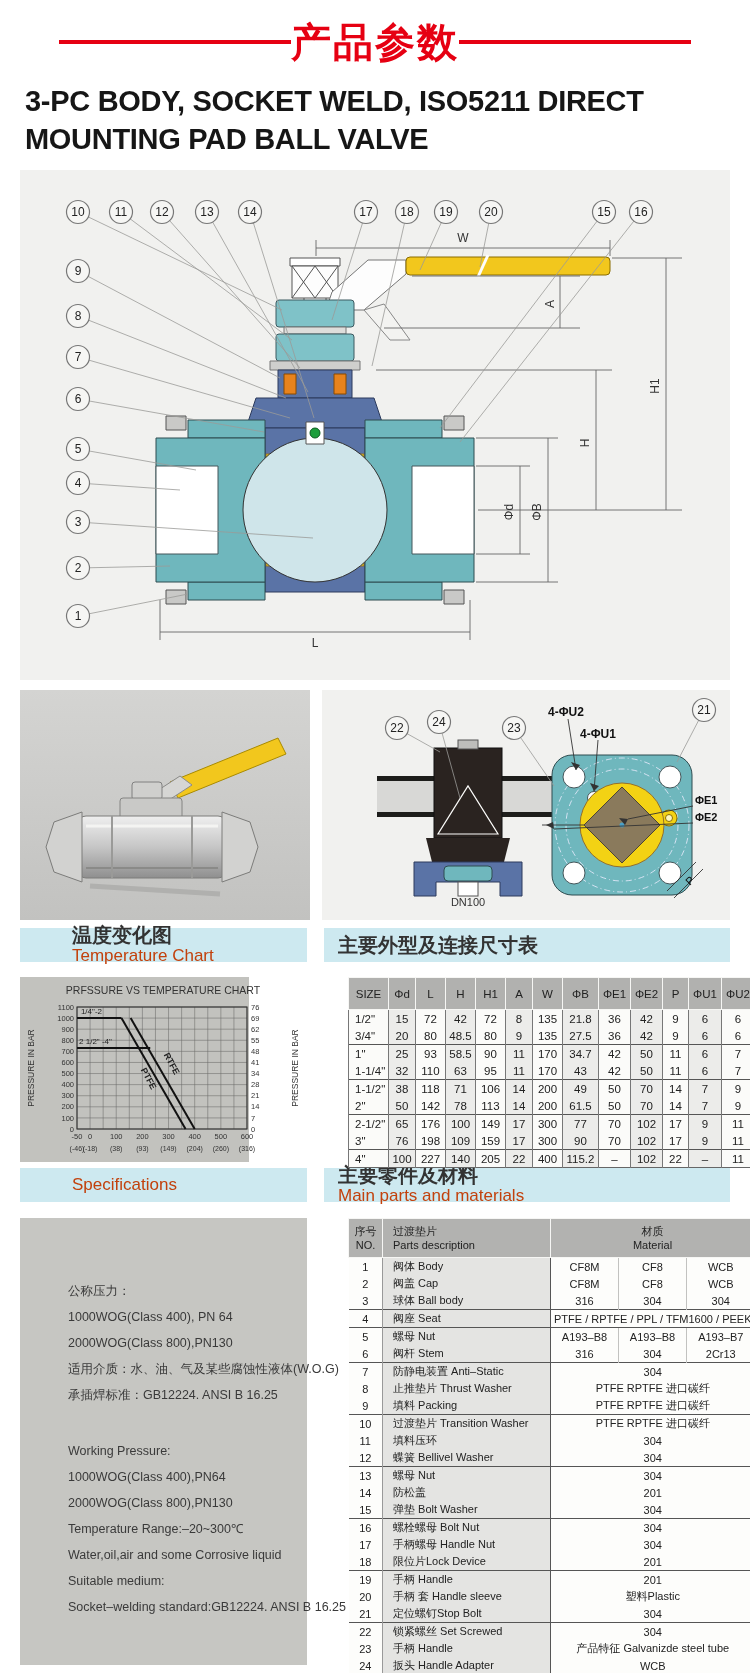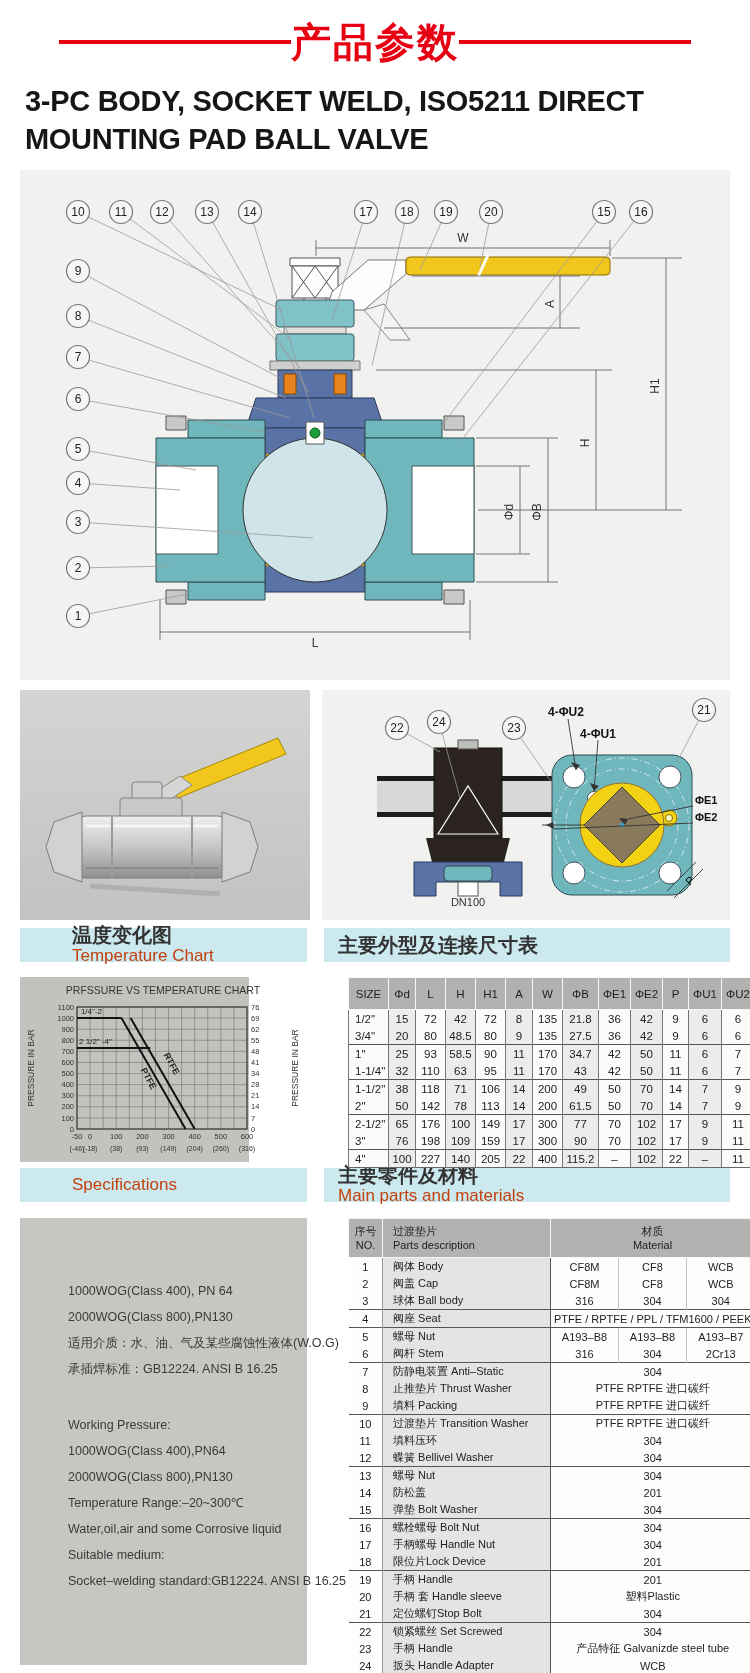--- a/index.html
+++ b/index.html
@@ -648,20 +648,21 @@
           <td>22</td>
           <td class="shade">–</td>
           <td>11</td>
         </tr>
       </tbody>
     </table>
 </div>
 
 <div class="abs spec-box">
   <div id="specs-zh">
+      <div class="spec-line">公称压力：</div>
       <div class="spec-line">1000WOG(Class 400), PN 64</div>
       <div class="spec-line">2000WOG(Class 800),PN130</div>
       <div class="spec-line">适用介质：水、油、气及某些腐蚀性液体(W.O.G)</div>
       <div class="spec-line">承插焊标准：GB12224. ANSI B 16.25</div>
     </div>
   <div class="spec-gap"></div>
   <div id="specs-en">
       <div class="spec-line">Working Pressure:</div>
       <div class="spec-line">1000WOG(Class 400),PN64</div>
       <div class="spec-line">2000WOG(Class 800),PN130</div>

